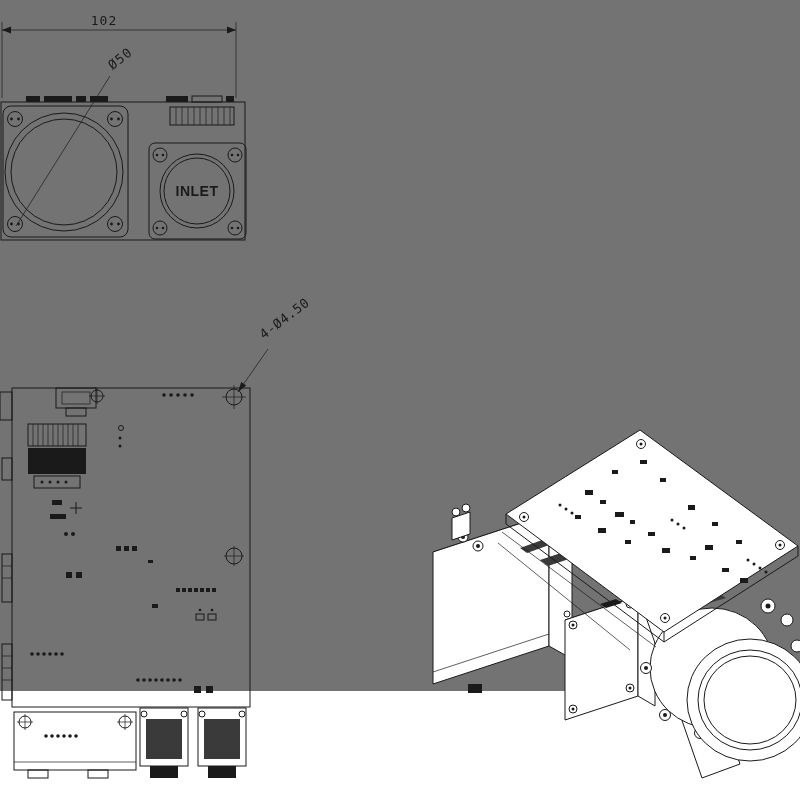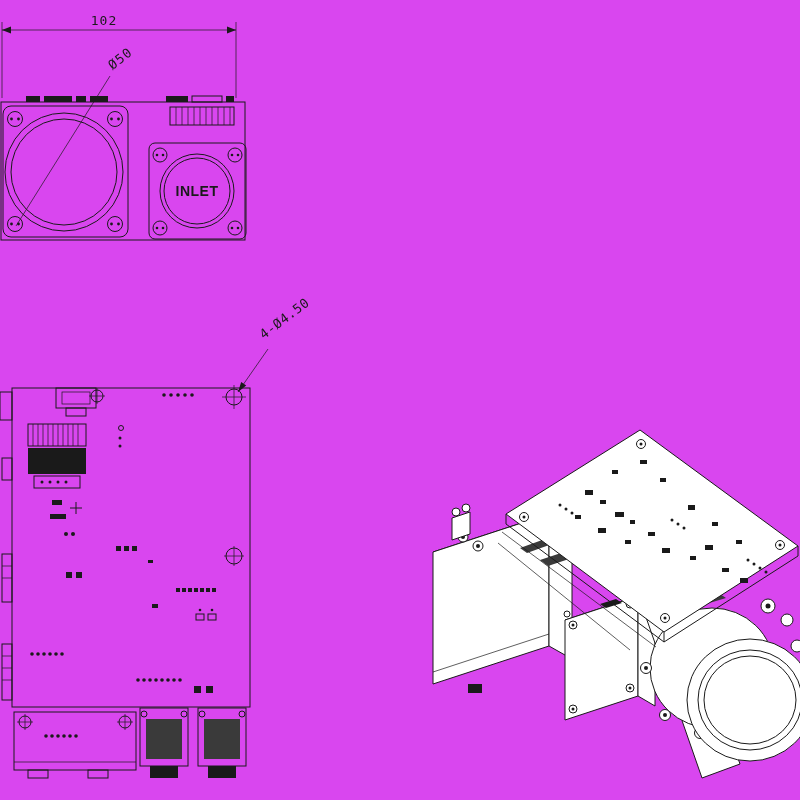--- a/index.html
+++ b/index.html
@@ -1,16 +1,16 @@
 <!DOCTYPE html>
 <html><head>
 <meta charset="utf-8">
 <style>
   html,body{margin:0;padding:0;width:800px;height:800px;background:#fff;overflow:hidden;}
-  .canvas{position:relative;width:800px;height:800px;background:#d946ef;}
+  .canvas{position:relative;width:800px;height:691px;background:#737373;}
   svg{display:block;}
   svg text{font-family:"DejaVu Sans Mono","Liberation Mono",monospace;fill:#1a1a1a;}
   .dim-text{font-size:13px;letter-spacing:1px;}
   .callout-text{font-size:13px;letter-spacing:.5px;}
   .inlet-text{font-family:"Liberation Sans",sans-serif;font-weight:bold;font-size:14px;letter-spacing:.5px;}
   .ln{stroke:#1a1a1a;stroke-width:1;fill:none;}
   .lnw{stroke:#1a1a1a;stroke-width:1;fill:#fff;}
   .ln-thin{stroke:#1a1a1a;stroke-width:.7;fill:none;}
   .fill-dark{fill:#1a1a1a;stroke:none;}
   .fill-mid{fill:#3a3a3a;stroke:none;}

